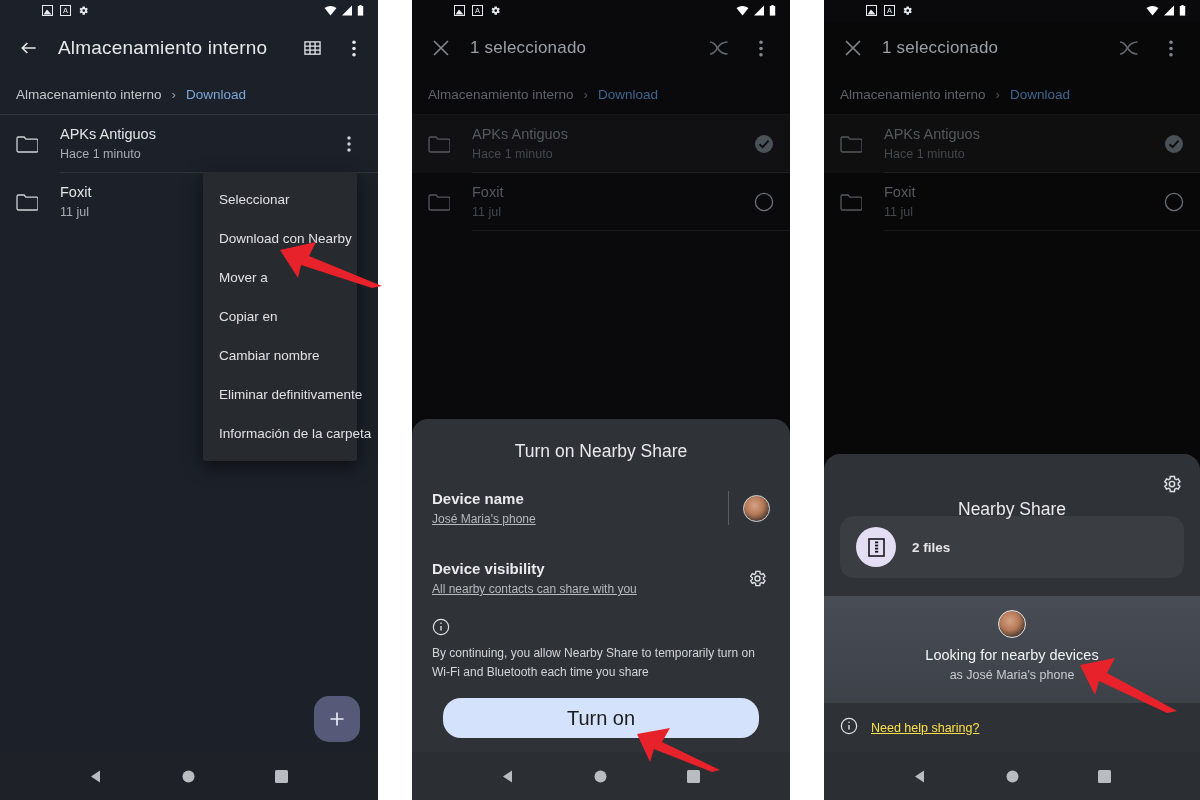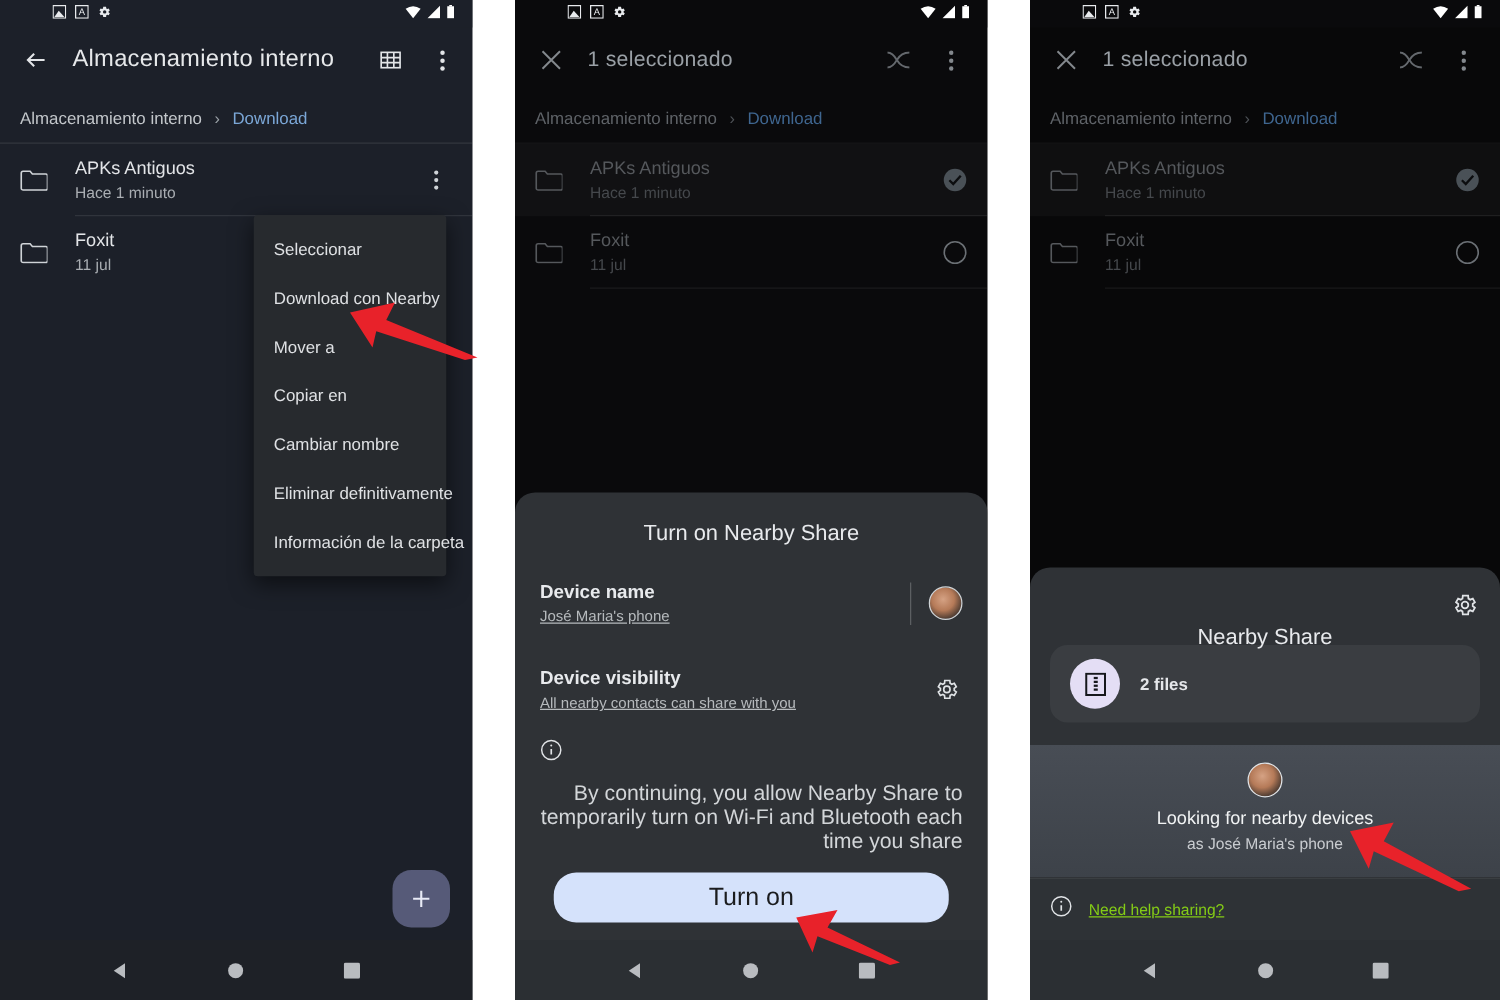--- a/index.html
+++ b/index.html
@@ -140,21 +140,21 @@
   .setting-value { font-size: 12px; color: #b6babd; line-height: 18px; margin-top: 14px; text-decoration: underline; }
   .vline { width: 1px; height: 34px; background: rgba(255,255,255,.22); }
   .avatar {
     width: 27px; height: 27px; border-radius: 50%;
     background: radial-gradient(circle at 42% 38%, #d5a284 0%, #b57a58 42%, #5b4437 70%, #2b2f44 100%);
     border: 1px solid #cfd3d6; flex: 0 0 27px;
   }
   .sp24 { height: 24px; }
   .info-block { margin-top: 18px; }
   .info-text {
-    font-size: 17px; color: #d3d6d9; line-height: 19px; margin-top: 11px; text-align: right;
+    font-size: 12px; color: #d3d6d9; line-height: 19px; margin-top: 4px;
   }
   .turnon-btn {
     margin: 16px auto 0; display: block;
     width: 316px; height: 40px; border-radius: 18px;
     background: #d5e2fb; border: none;
     color: #1b1c1e; font-size: 20px;
     font-family: "Liberation Sans", sans-serif;
     cursor: pointer;
   }
 
@@ -192,21 +192,21 @@
     background: radial-gradient(circle at 42% 38%, #d5a284 0%, #b57a58 42%, #5b4437 70%, #2b2f44 100%);
     border: 1px solid #e2e5e8; margin: 0 auto 7px;
   }
   .scan-title { font-size: 14.5px; color: #f1f3f4; line-height: 20px; }
   .scan-sub { font-size: 12.5px; color: #c9ccd0; line-height: 18px; margin-top: 1px; }
   .s3-help {
     background: #2e3236; border-top: 1px solid rgba(255,255,255,.08);
     height: 50px; display: flex; align-items: center; gap: 13px; padding: 0 16px;
   }
   .help-link {
-    font-size: 12.5px; color: #84cc16; text-decoration: underline; cursor: pointer;
+    font-size: 12.5px; color: #fde047; text-decoration: underline; cursor: pointer;
   }
 
   
   .arrow { position: absolute; z-index: 40; pointer-events: none; }
 </style>
 </head>
 <body>
 
 <div class="stage">
 

